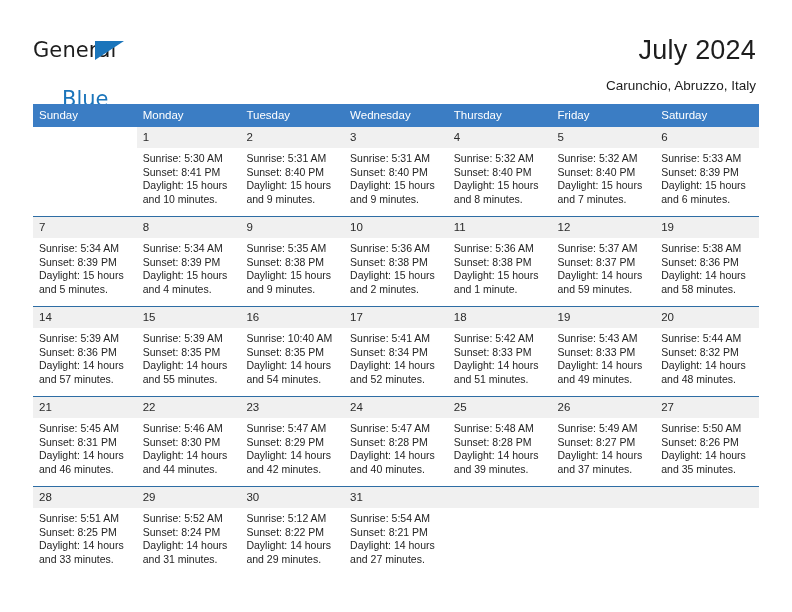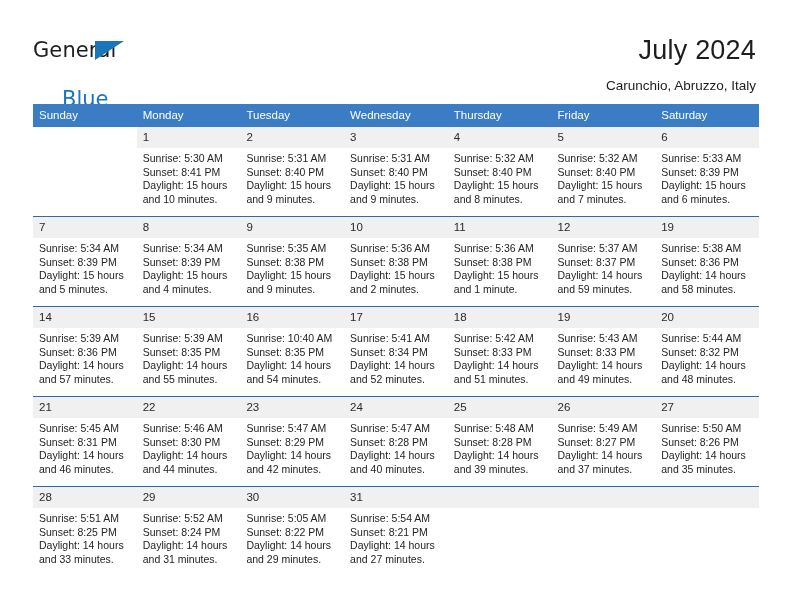--- a/index.html
+++ b/index.html
@@ -442,21 +442,21 @@
               <div class="details">
                 <div>Sunrise: 5:52 AM</div>
                 <div>Sunset: 8:24 PM</div>
                 <div>Daylight: 14 hours</div>
                 <div>and 31 minutes.</div>
               </div>
             </td>
             <td class="daycell">
               <div class="daynum">30</div>
               <div class="details">
-                <div>Sunrise: 5:05 AM</div>
+                <div>Sunrise: 5:12 AM</div>
                 <div>Sunset: 8:22 PM</div>
                 <div>Daylight: 14 hours</div>
                 <div>and 29 minutes.</div>
               </div>
             </td>
             <td class="daycell">
               <div class="daynum">31</div>
               <div class="details">
                 <div>Sunrise: 5:54 AM</div>
                 <div>Sunset: 8:21 PM</div>

